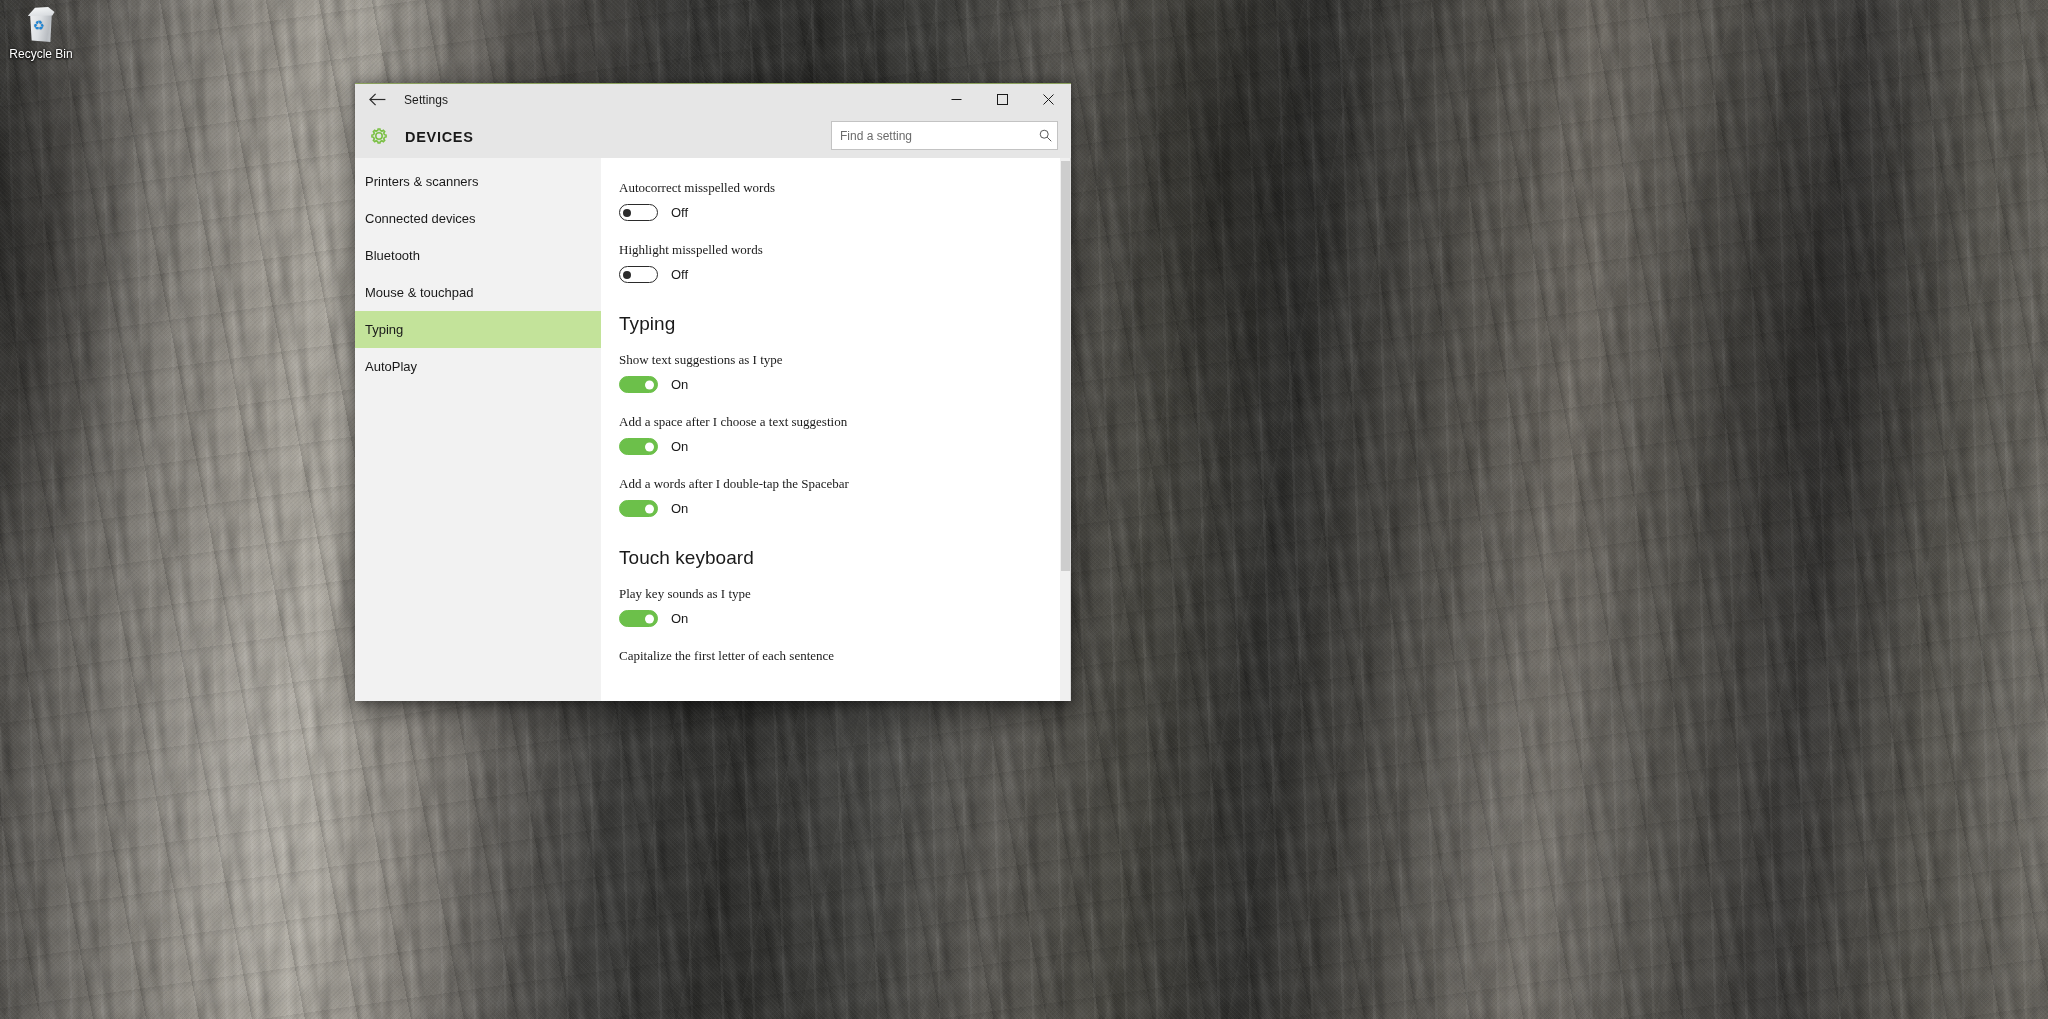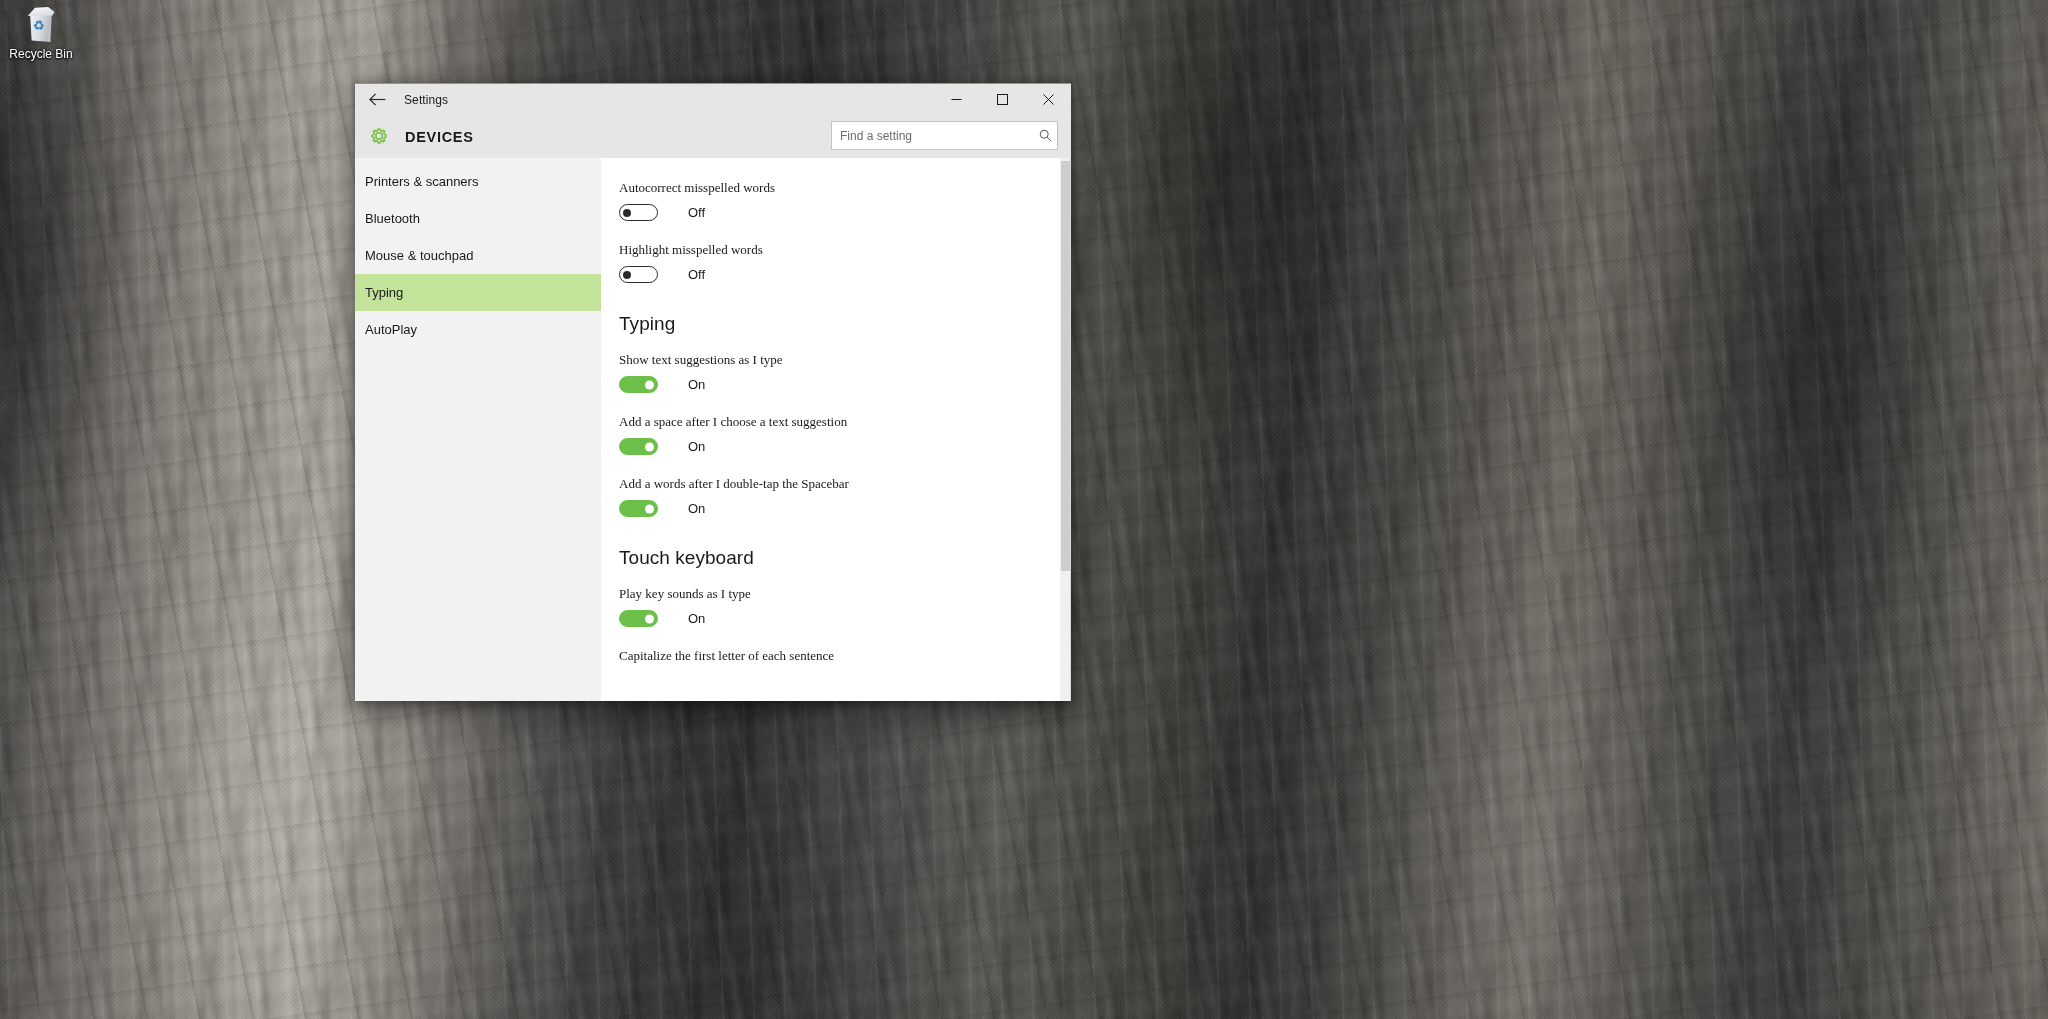--- a/index.html
+++ b/index.html
@@ -247,21 +247,21 @@
     border: 1.6px solid #6cc04a;
   }
   .toggle.on .knob {
     position: absolute; right: 3px; top: 50%;
     transform: translateY(-50%);
     width: 9px; height: 9px; border-radius: 50%;
     background: #ffffff;
   }
   .toggle-state {
     font-size: 13px; color: #1a1a1a;
-    margin-left: 30px;
+    margin-left: 13px;
   }
 
   
   #scrollbar {
     position: absolute; right: 0; top: 0;
     width: 11px; height: 100%;
     background: #f0f0f0;
   }
   #scroll-thumb {
     position: absolute; left: 1px; top: 3px;
@@ -352,20 +352,23 @@
       </div>
     </div>
 
     <div id="body-area">
 
       <div id="sidebar">
           <div class="nav-item">
             <span>Printers &amp; scanners</span>
           </div>
           <div class="nav-item">
+            <span>Connected devices</span>
+          </div>
+          <div class="nav-item">
             <span>Bluetooth</span>
           </div>
           <div class="nav-item">
             <span>Mouse &amp; touchpad</span>
           </div>
           <div class="nav-item selected">
             <span>Typing</span>
           </div>
           <div class="nav-item">
             <span>AutoPlay</span>

